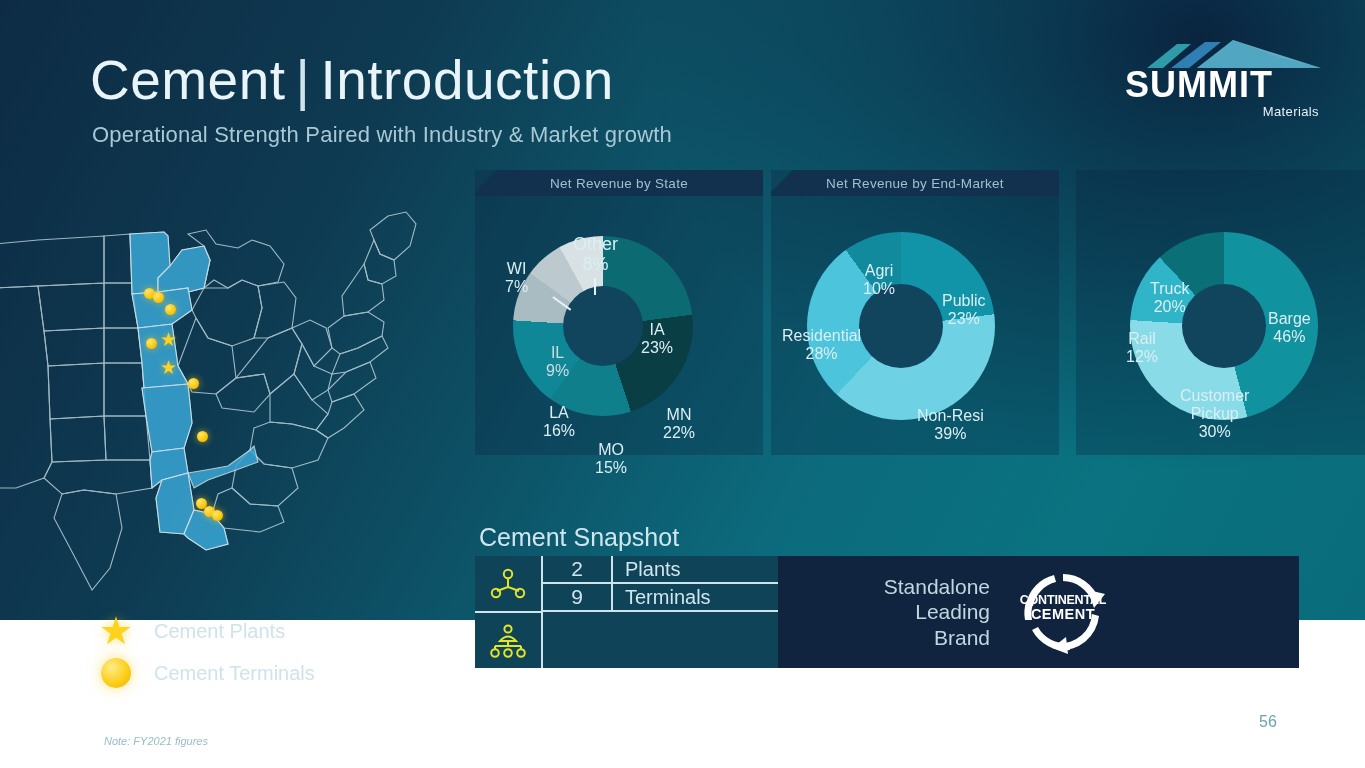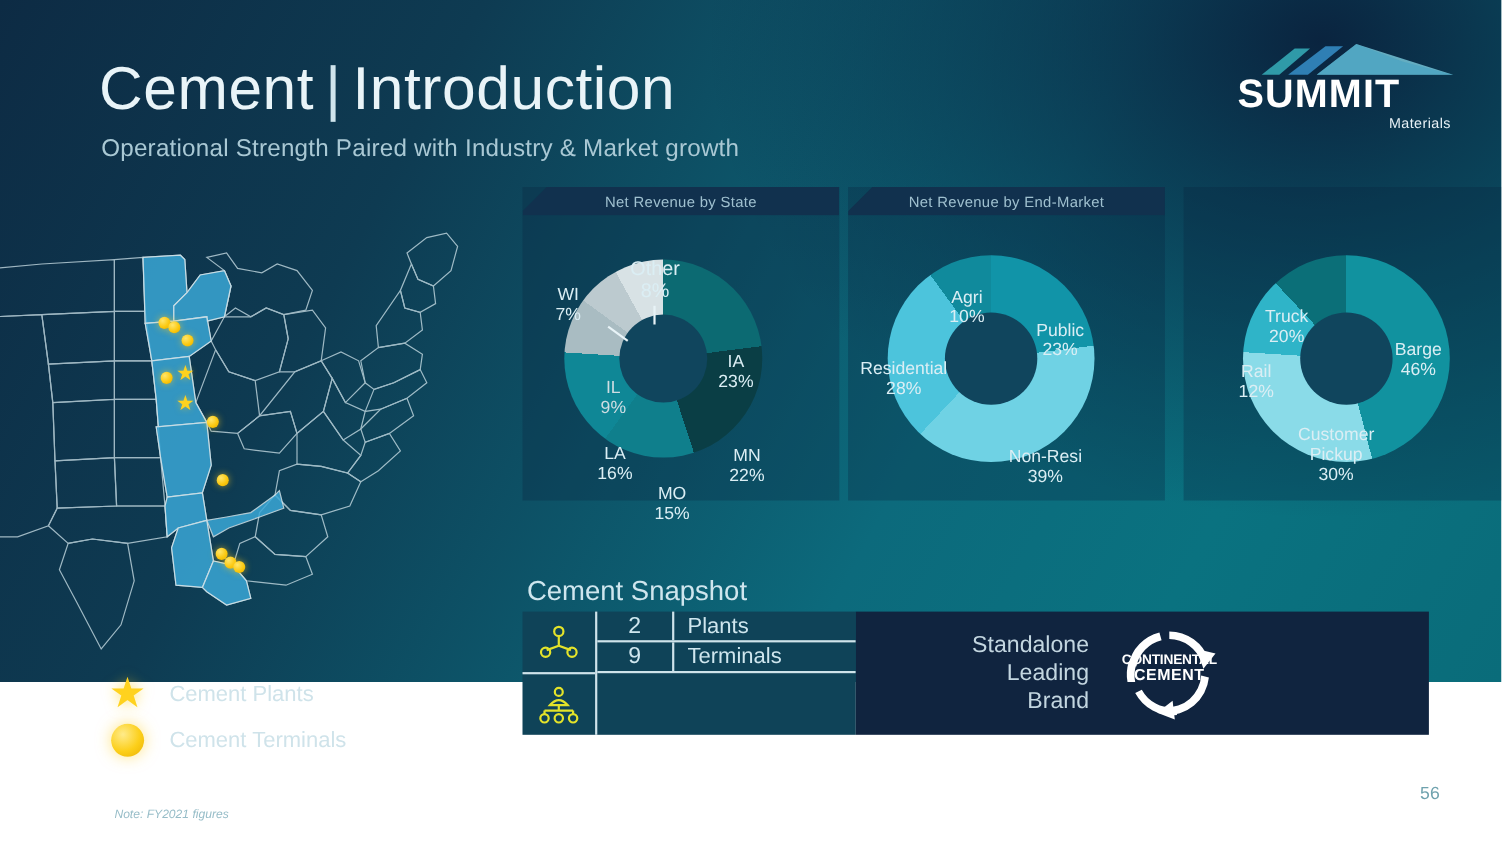--- a/index.html
+++ b/index.html
@@ -58,21 +58,21 @@
   .legend-star { color: #ffd21e; font-size: 38px; line-height: 1;
                  text-shadow: 0 0 12px rgba(255,210,30,0.6); }
   .legend-dot { width: 30px; height: 30px; border-radius: 50%;
                 background: radial-gradient(circle at 36% 32%, #ffeb8a 0%, #fccf1a 55%, #eab000 100%);
                 box-shadow: 0 0 14px rgba(255,205,30,0.55); }
   .legend-label { margin-left: 14px; font-size: 20px; font-weight: 300; color: #cfe3ea; }
 
   .note { position: absolute; left: 104px; top: 735px;
           font-size: 11px; font-style: italic; color: #97bdc8; }
   .pageno { position: absolute; left: 1259px; top: 713px;
-            font-size: 16px; font-weight: 300; color: #6fa2ae; margin-left: 32px; }
+            font-size: 16px; font-weight: 300; color: #6fa2ae; }
 
   
   .panels { position: absolute; left: 475px; top: 170px; width: 890px; height: 285px; }
   .panel { position: absolute; top: 0; height: 285px; background: rgba(10,38,62,0.30); }
   .panel.p1 { left: 0;   width: 288px; }
   .panel.p2 { left: 296px; width: 288px; }
   .panel.p3 { left: 601px; width: 289px; }
   .panel-head {
     position: absolute; left: 0; top: 0; width: 100%; height: 26px;
     background: #11314e;
@@ -264,21 +264,21 @@
                background: conic-gradient(
                  #0c6a72 0deg 82.8deg,
                  #0a3e45 82.8deg 162.0deg,
                  #0f7f8c 162.0deg 216.0deg,
                  #0f8796 216.0deg 273.6deg,
                  #a9bcc2 273.6deg 306.0deg,
                  #bccacf 306.0deg 331.2deg,
                  #d8e2e5 331.2deg 360deg);">
             <div class="hole" style="left:50px; top:50px; width:80px; height:80px;"></div>
           </div>
-          <div class="seg-label" style="left:140px; top:85px;">
+          <div class="seg-label" style="left:128px; top:85px;">
             <span>IA</span><span class="pct">23%</span>
           </div>
           <div class="seg-label" style="left:150px; top:170px;">
             <span>MN</span><span class="pct">22%</span>
           </div>
           <div class="seg-label" style="left:82px; top:205px;">
             <span>MO</span><span class="pct">15%</span>
           </div>
           <div class="seg-label" style="left:30px; top:168px;">
             <span>LA</span><span class="pct">16%</span>

